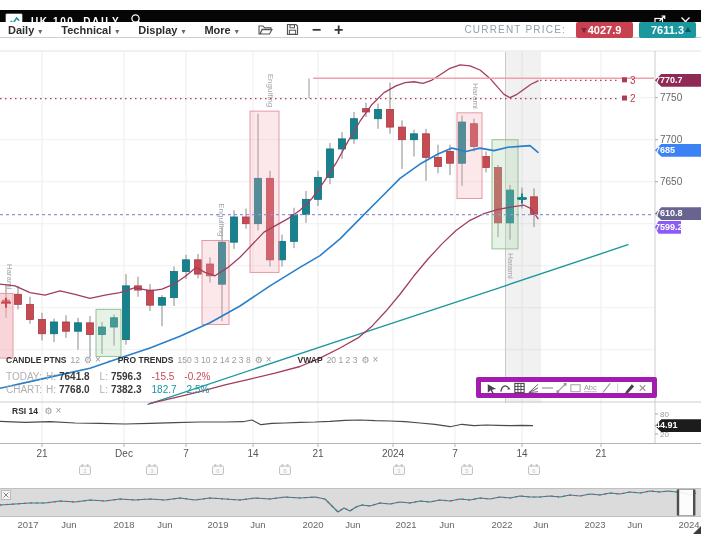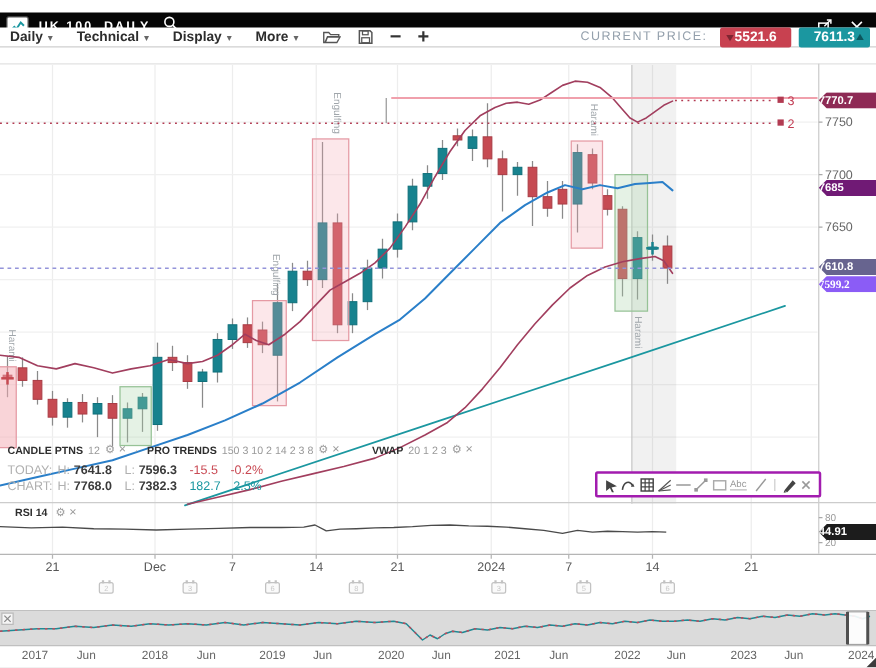--- a/index.html
+++ b/index.html
@@ -41,21 +41,21 @@
   .indgap{width:26px;}
   .statrow{left:6px;font-size:10px;color:#333;display:flex;}
   .statlabel{color:#b0b0b0;width:40px;}
   .stathl{color:#b0b0b0;margin-right:3px;}
   .statval{font-weight:bold;color:#3a3a3a;margin-right:10px;}
   .chg{font-weight:normal;margin-right:10px;}
   .neg{color:#c94a54;}
   .pos{color:#1b97a0;}
   .rsirow{top:405px;left:12px;font-size:8.5px;}
   
-  .drawbar{top:377px;left:476px;height:21px;width:181px;background:#fff;border:2px solid #a21caf;
+  .drawbar{top:377px;left:476px;height:21px;width:181px;background:#fff;border:5px solid #a21caf;
            border-radius:2px;display:flex;align-items:center;padding:0 4px;box-sizing:border-box;gap:1px;}
   .drawbar svg{display:block;cursor:pointer;}
   
   .tag{position:absolute;height:13px;line-height:13px;color:#fff;font-size:9px;font-weight:bold;
        text-align:left;padding-right:5px;box-sizing:border-box;
        clip-path:polygon(0 50%,14% 0,100% 0,100% 100%,14% 100%);}
   .resize-tri{position:absolute;right:0;bottom:0;width:0;height:0;
               border-left:8px solid transparent;border-bottom:8px solid #3c3c3c;}
 </style>
 </head>
@@ -114,21 +114,21 @@
           <rect x="4" y="1.8" width="4.5" height="3" fill="none" stroke="#555" stroke-width="1"></rect>
           <rect x="3.4" y="7.2" width="6.2" height="4" fill="none" stroke="#555" stroke-width="1"></rect>
         </svg>
     </span>
     <span class="tbtext">−</span>
     <span class="tbtext">+</span>
     <div class="pricearea">
       <span class="cplabel">CURRENT PRICE:</span>
       <span class="pbadge red">
           <span class="arr down"></span>
-          <span>5521.6</span>
+          <span>4027.9</span>
         </span>
       <span class="pbadge teal">
           <span>7611.3</span>
           <span class="arr up"></span>
         </span>
     </div>
   </div>
 
   <svg id="chart-svg" style="position:absolute;top:50px;left:0;" width="701" height="484" viewBox="0 50 701 484">
       <line x1="42" y1="52" x2="42" y2="443" stroke="#ededed"></line>
@@ -443,20 +443,20 @@
         <polygon points="2,13.5 2.5,11.5 4.5,13" fill="#444"></polygon>
       </svg>
     <svg width="12" height="14" viewBox="0 0 12 14">
         <line x1="3" y1="4" x2="9" y2="10" stroke="#999" stroke-width="1.3"></line>
         <line x1="9" y1="4" x2="3" y2="10" stroke="#999" stroke-width="1.3"></line>
       </svg>
   </div>
 
   <div id="badges">
       <div class="tag" style="left: 655px; top: 73.812px; width: 46px; background: rgb(142, 42, 85);">7770.7</div>
-      <div class="tag" style="left: 655px; top: 143.8px; width: 46px; background: #701a75;">7685</div>
+      <div class="tag" style="left: 655px; top: 143.8px; width: 46px; background: #3b82f6;">7685</div>
       <div class="tag" style="left: 655px; top: 207.128px; width: 46px; background: rgb(103, 100, 143);">7610.8</div>
-      <div class="tag" style="left: 655px; top: 220.872px; width: 46px; background: #8b5cf6; font-family: Liberation Serif, serif;">7599.2</div>
+      <div class="tag" style="left: 655px; top: 220.872px; width: 26px; background: #8b5cf6;">7599.2</div>
       <div class="tag" style="left: 655px; top: 419.197px; width: 46px; background: rgb(28, 28, 28);">44.91</div>
     </div>
 
   <div class="resize-tri"></div>
 </div>
 
 </body></html>

